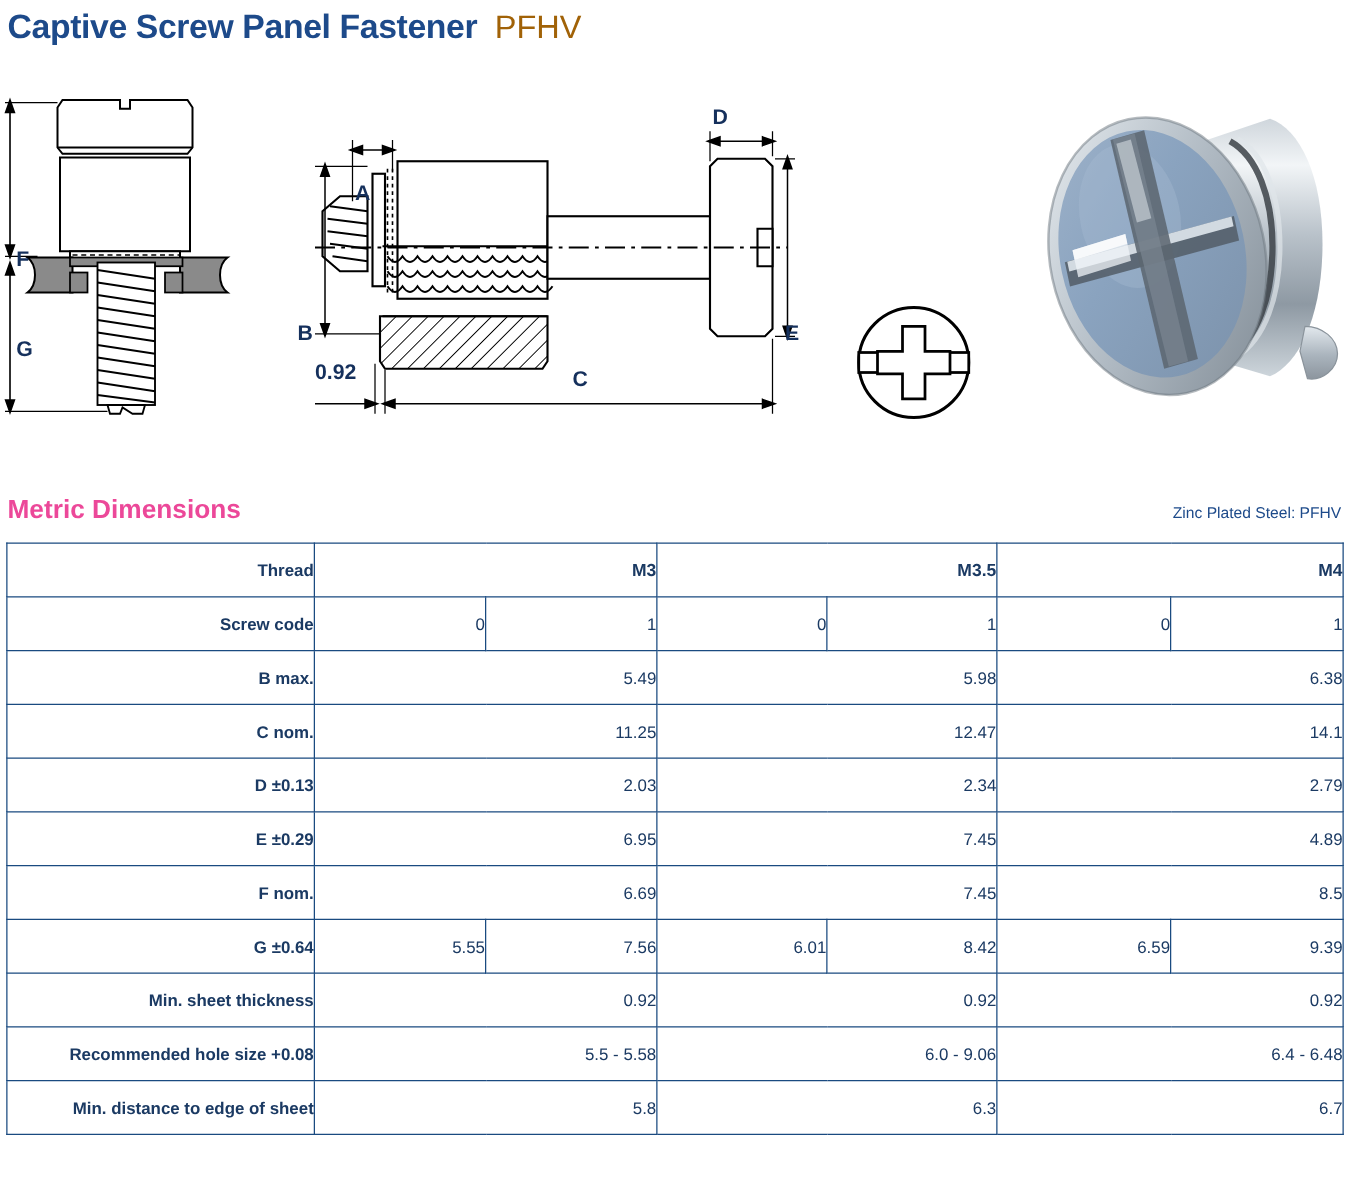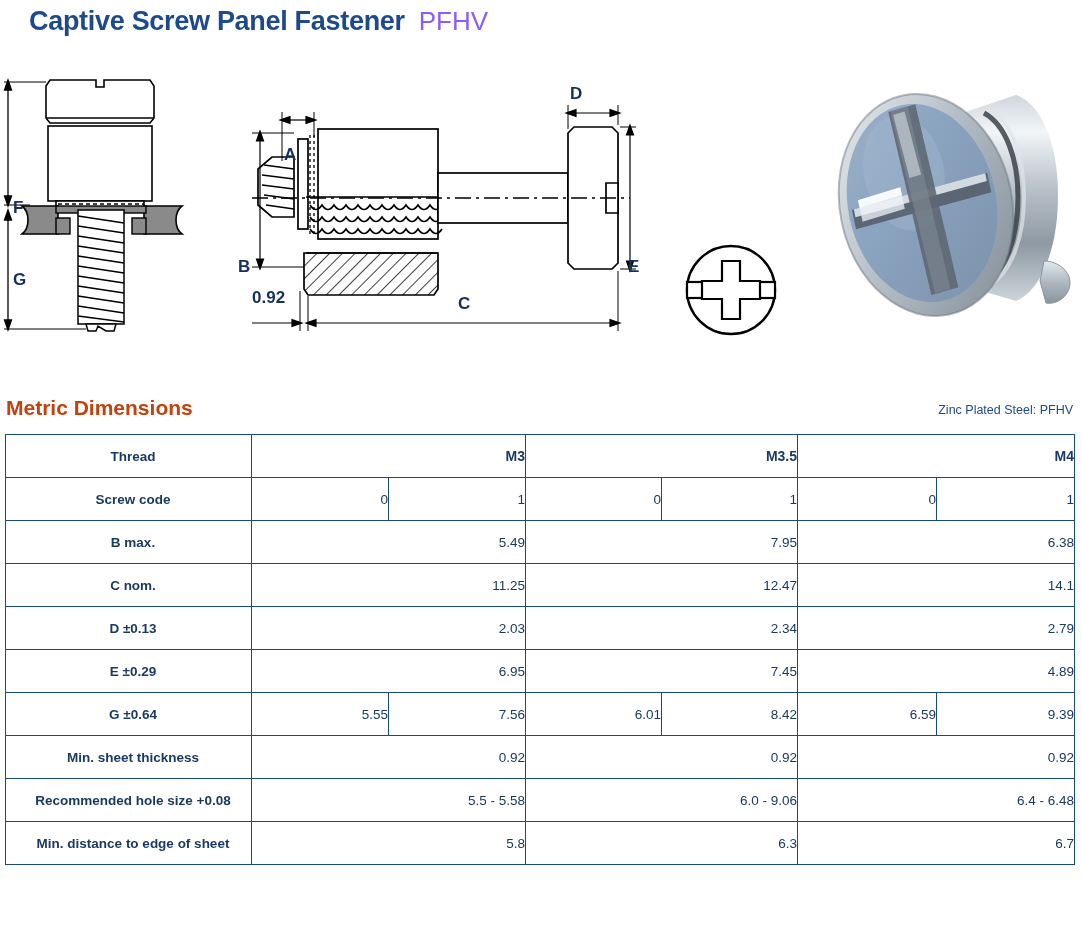--- a/index.html
+++ b/index.html
@@ -8,45 +8,45 @@
     width:1082px;height:948px;
     background:#ffffff;
     font-family:"Liberation Sans", sans-serif;
     color:#1b3a63;
     overflow:hidden;
     position:relative;
   }
   
   #title-bar{
     position:absolute;left:6px;top:6px;height:40px;
-    display:flex;align-items:baseline;gap:14px;margin-left:23px;
+    display:flex;align-items:baseline;gap:14px;
   }
   #title-main{
     font-size:27px;font-weight:bold;color:#1d4a8a;
     letter-spacing:-0.3px;white-space:nowrap;
   }
   #title-code{
-    font-size:26px;font-weight:normal;color:#8b5cf6;
+    font-size:26px;font-weight:normal;color:#a16207;
     letter-spacing:0px;white-space:nowrap;
   }
 
   
   #drawings{position:absolute;left:0;top:55px;width:1082px;height:310px;}
   .dim-label{
     position:absolute;font-size:17px;font-weight:bold;color:#15305c;
     letter-spacing:0px;
   }
   .dim-num{
     position:absolute;font-size:17px;font-weight:bold;color:#15305c;
   }
 
   
   #metric-head{
     position:absolute;left:6px;top:396px;
-    font-size:21px;font-weight:bold;color:#c2410c;
+    font-size:21px;font-weight:bold;color:#ec4899;
   }
   #material-note{
     position:absolute;right:9px;top:403px;
     font-size:12.5px;font-weight:normal;color:#1d4a8a;
     white-space:nowrap;
     margin-left:47px;
   }
 
   
   #dim-table{
@@ -58,21 +58,21 @@
   #dim-table td{
     border:1px solid #1a4a80;
     height:42px;
     font-size:13.5px;
     color:#1b3a63;
     text-align:right;
     vertical-align:middle;
     padding:0;
   }
   #dim-table td.rowlabel{
-    text-align:center;
+    text-align:right;
     padding-left:9px;
     font-weight:bold;
     font-size:13.5px;
   }
   #dim-table td.grouphead{
     font-weight:bold;
     font-size:14px;
   }
   #dim-table td.val{font-weight:normal;}
 </style>
@@ -325,40 +325,46 @@
         <td class="val">0</td>
         <td class="val">1</td>
         <td class="val">0</td>
         <td class="val">1</td>
         <td class="val">0</td>
         <td class="val">1</td>
       </tr>
       <tr>
         <td class="rowlabel">B max.</td>
         <td class="val" colspan="2">5.49</td>
-        <td class="val" colspan="2">7.95</td>
+        <td class="val" colspan="2">5.98</td>
         <td class="val" colspan="2">6.38</td>
       </tr>
       <tr>
         <td class="rowlabel">C nom.</td>
         <td class="val" colspan="2">11.25</td>
         <td class="val" colspan="2">12.47</td>
         <td class="val" colspan="2">14.1</td>
       </tr>
       <tr>
         <td class="rowlabel">D ±0.13</td>
         <td class="val" colspan="2">2.03</td>
         <td class="val" colspan="2">2.34</td>
         <td class="val" colspan="2">2.79</td>
       </tr>
       <tr>
         <td class="rowlabel">E ±0.29</td>
         <td class="val" colspan="2">6.95</td>
         <td class="val" colspan="2">7.45</td>
         <td class="val" colspan="2">4.89</td>
+      </tr>
+      <tr>
+        <td class="rowlabel">F nom.</td>
+        <td class="val" colspan="2">6.69</td>
+        <td class="val" colspan="2">7.45</td>
+        <td class="val" colspan="2">8.5</td>
       </tr>
       <tr>
         <td class="rowlabel">G ±0.64</td>
         <td class="val">5.55</td>
         <td class="val">7.56</td>
         <td class="val">6.01</td>
         <td class="val">8.42</td>
         <td class="val">6.59</td>
         <td class="val">9.39</td>
       </tr>

